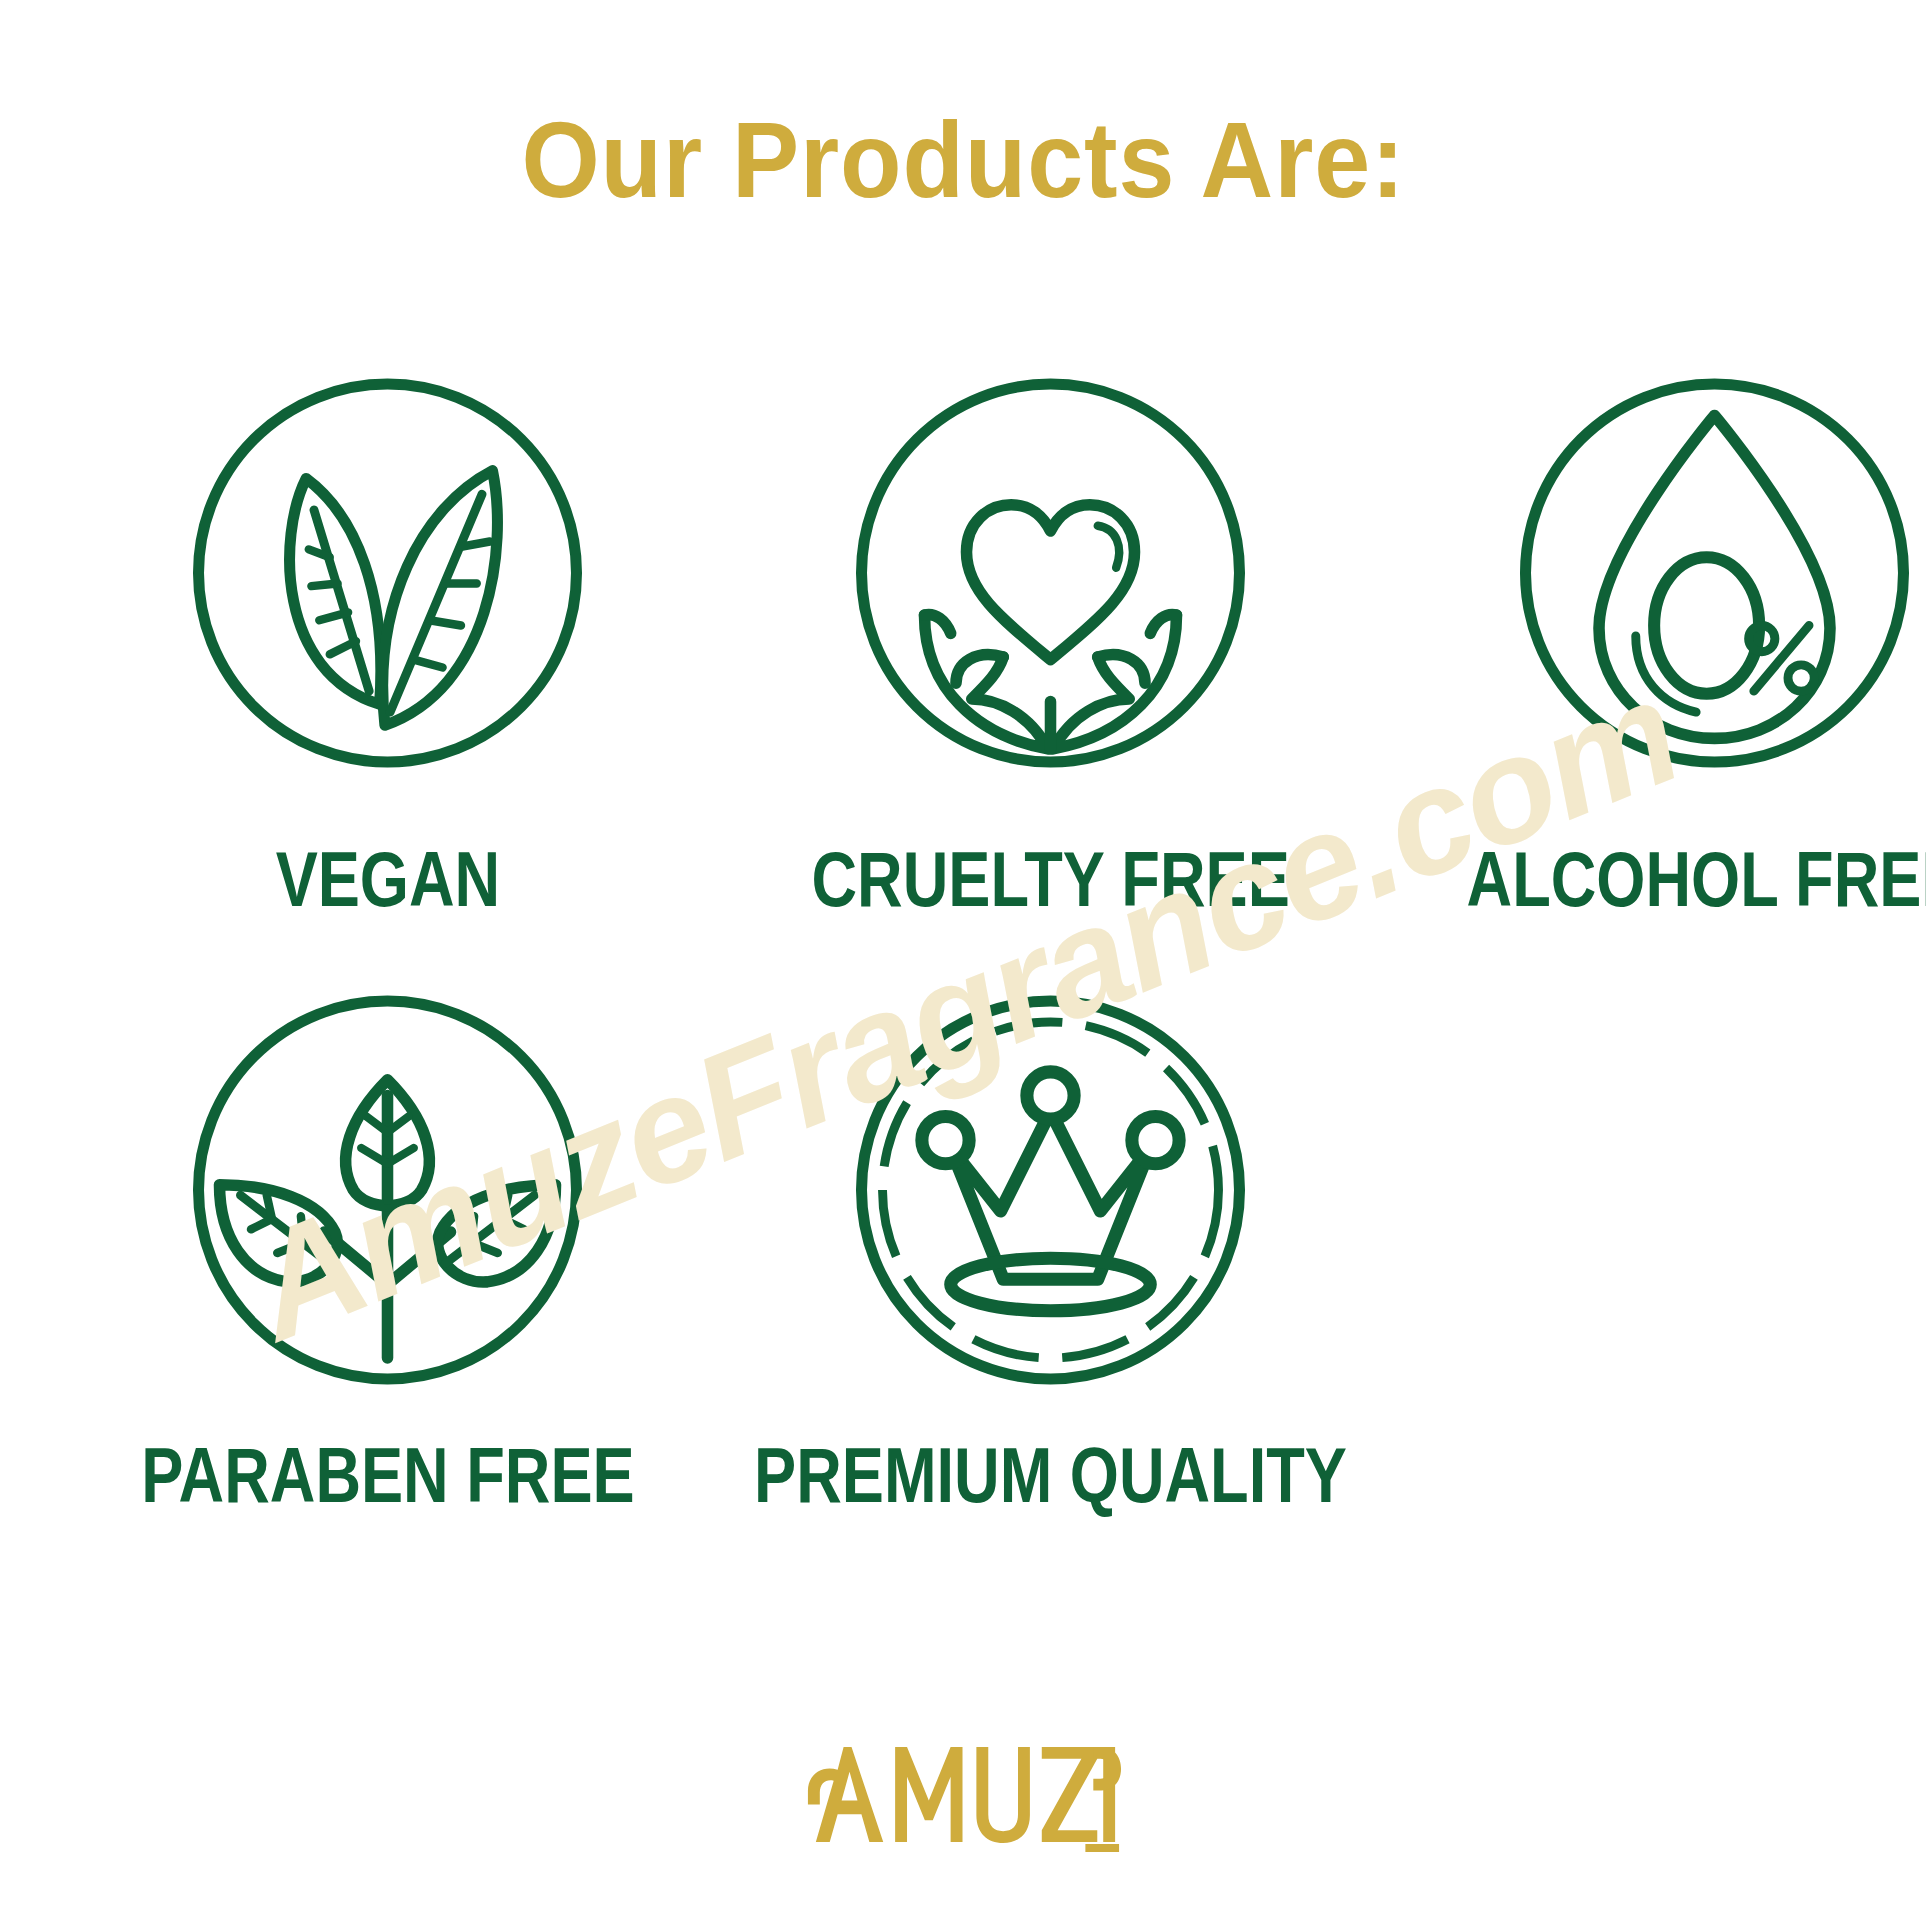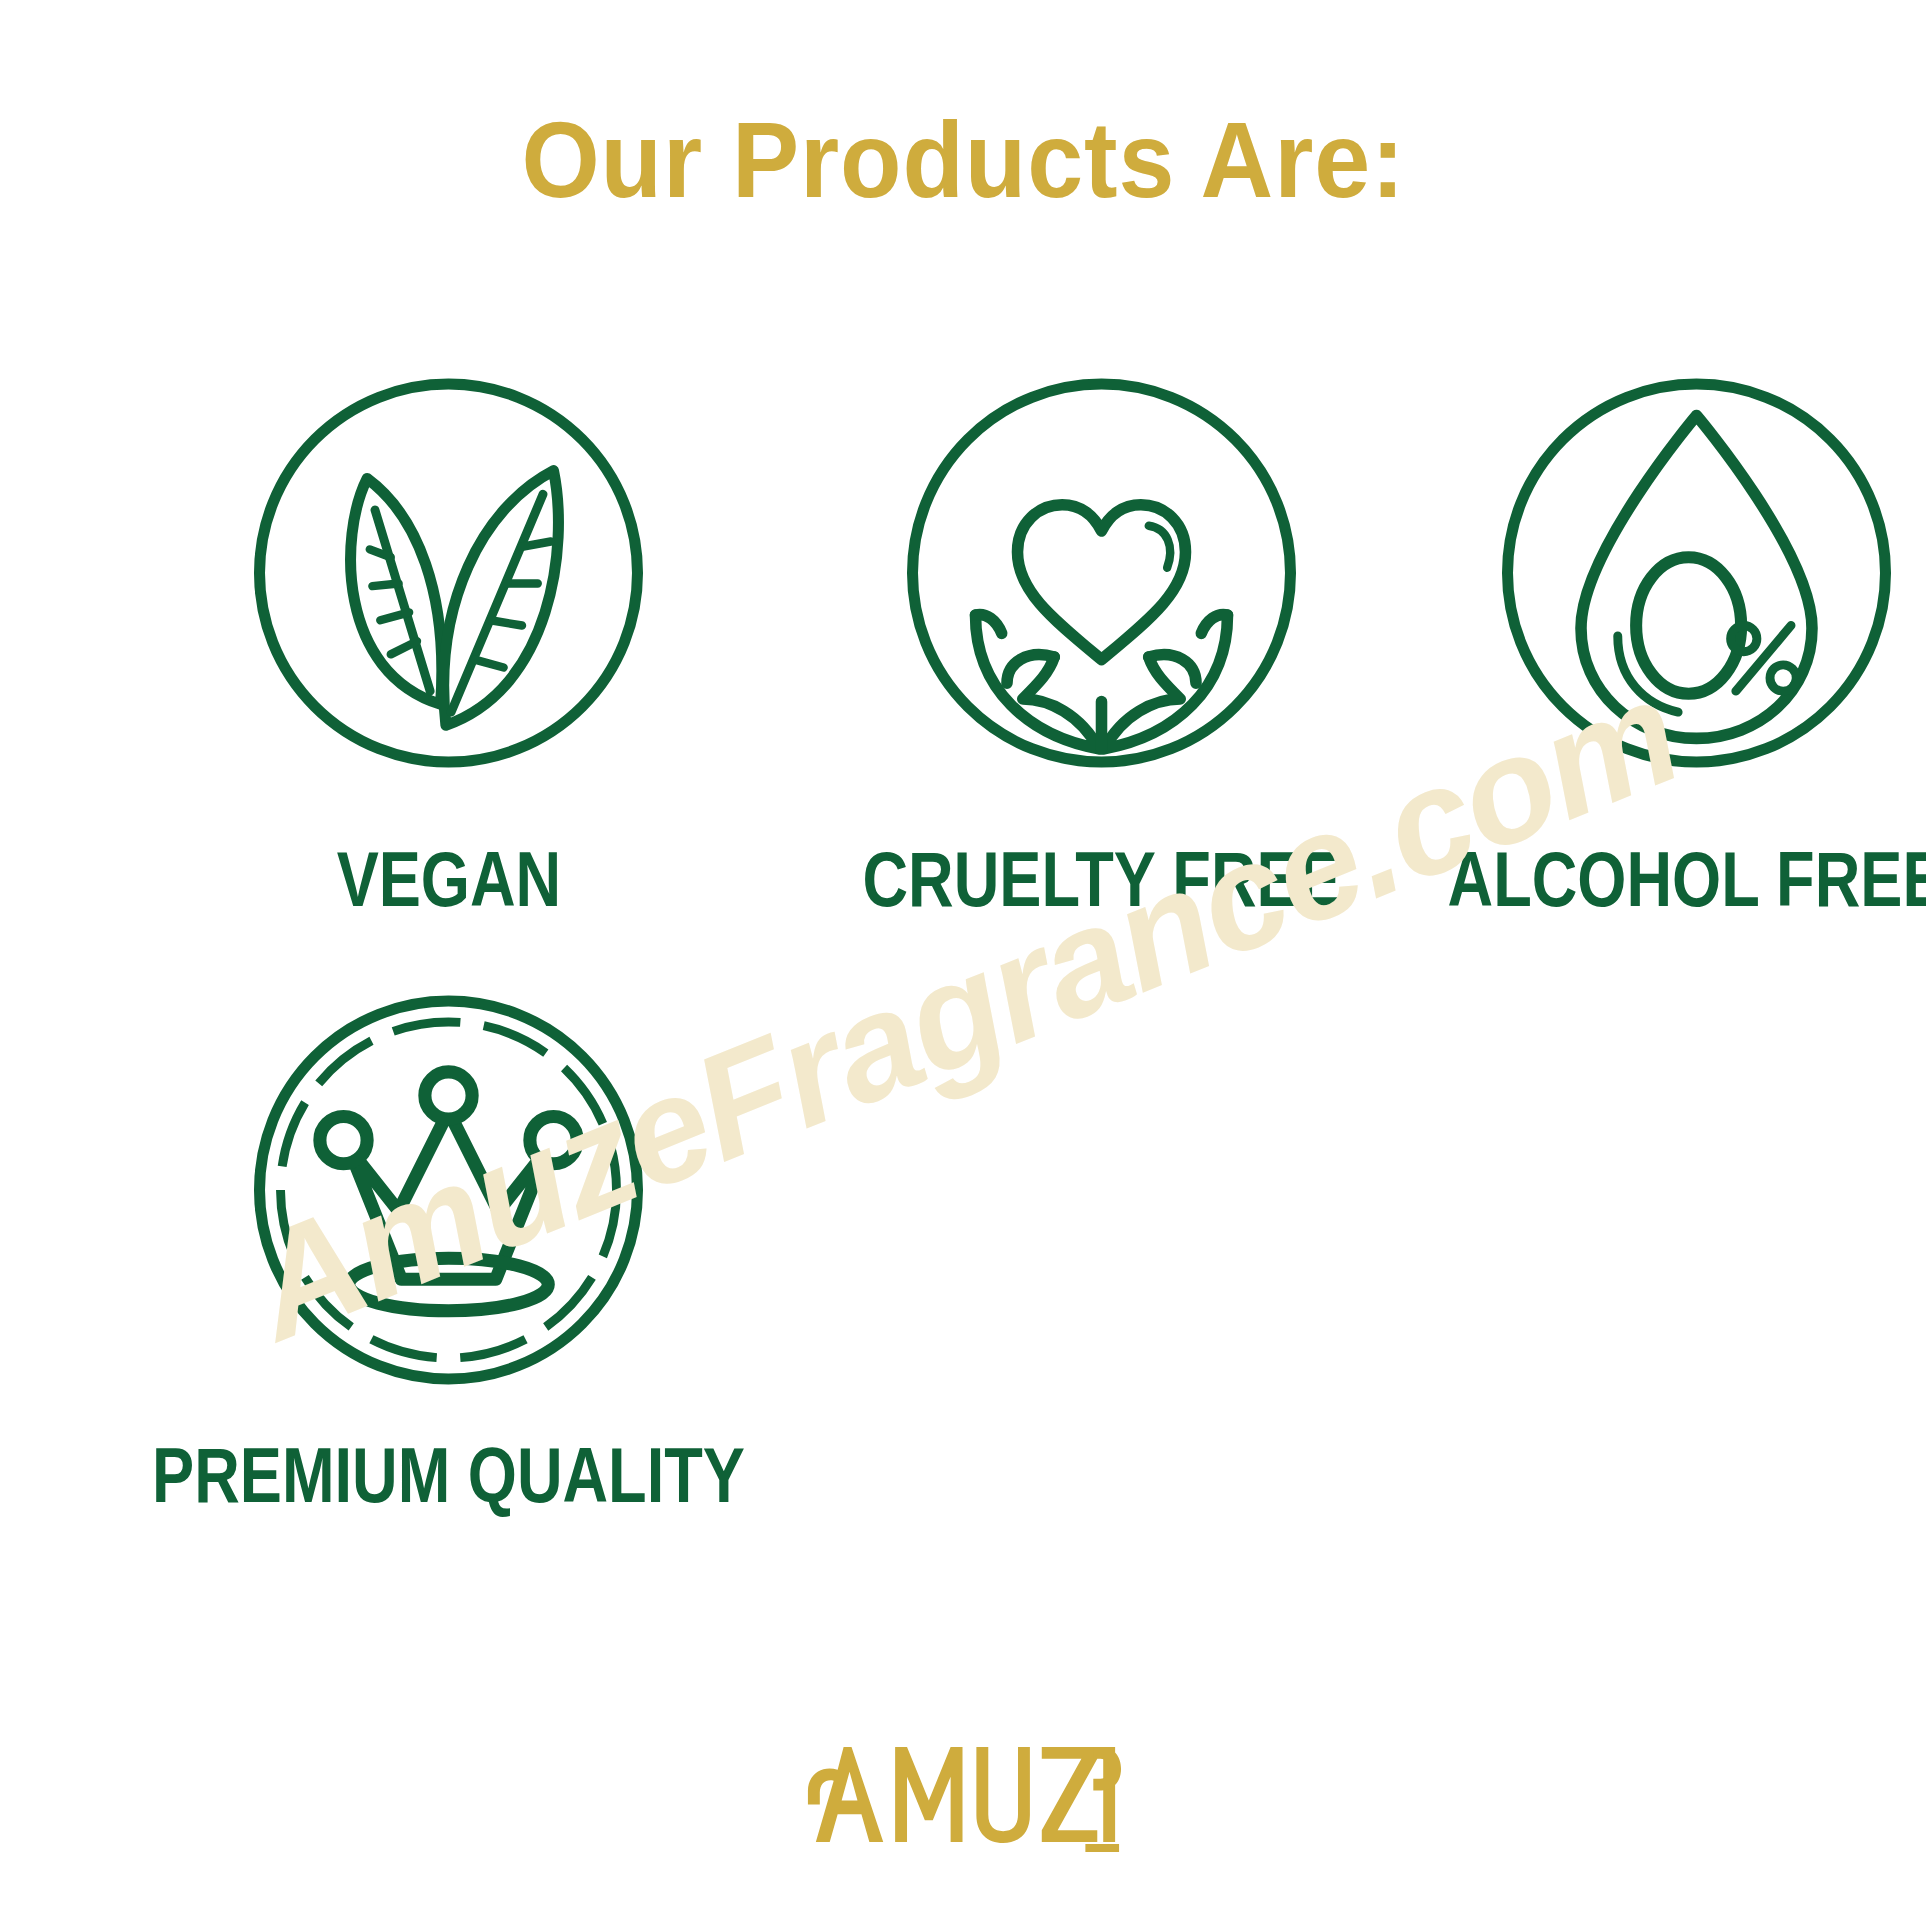--- a/index.html
+++ b/index.html
@@ -145,20 +145,41 @@
 
       <ellipse cx="97" cy="108" rx="20" ry="26" fill="none" stroke="#0F6137" stroke-width="4.6"></ellipse>
 
       <circle cx="118" cy="113" r="5" fill="none" stroke="#0F6137" stroke-width="3.4"></circle>
       <circle cx="133" cy="128" r="5" fill="none" stroke="#0F6137" stroke-width="3.4"></circle>
       <path d="M136 108 L115 133" fill="none" stroke="#0F6137" stroke-width="3.4" stroke-linecap="round"></path>
     </svg>
     <div class="badge-label">ALCOHOL FREE</div>
   </div>
 
+  <div class="badge">
+    <svg class="badge-ico" viewBox="0 0 200 200">
+      <circle cx="100" cy="96" r="72" fill="none" stroke="#0F6137" stroke-width="4.2"></circle>
+
+      <path d="M100 160 L100 60" fill="none" stroke="#0F6137" stroke-width="4.4" stroke-linecap="round"></path>
+      <path d="M100 132 L76 112 M100 132 L124 112" fill="none" stroke="#0F6137" stroke-width="4.4" stroke-linecap="round"></path>
+
+      <path d="M100 54 C114 68 120 84 113 96 C108 104 92 104 87 96 C80 84 86 68 100 54 Z" fill="none" stroke="#0F6137" stroke-width="4.4" stroke-linejoin="round"></path>
+      <path d="M100 62 L100 100" fill="none" stroke="#0F6137" stroke-width="3.4" stroke-linecap="round"></path>
+      <path d="M100 74 L92 68 M100 74 L108 68 M100 86 L90 80 M100 86 L110 80" fill="none" stroke="#0F6137" stroke-width="3.2" stroke-linecap="round"></path>
+
+      <path d="M36 94 C56 94 74 100 80 112 C84 121 74 132 62 131 C46 129 36 114 36 94 Z" fill="none" stroke="#0F6137" stroke-width="4.4" stroke-linejoin="round"></path>
+      <path d="M44 98 L78 124" fill="none" stroke="#0F6137" stroke-width="3.4" stroke-linecap="round"></path>
+      <path d="M56 107 L54 98 M56 107 L48 111 M68 116 L67 106 M68 116 L58 120" fill="none" stroke="#0F6137" stroke-width="3.2" stroke-linecap="round"></path>
+
+      <path d="M164 94 C144 94 126 100 120 112 C116 121 126 132 138 131 C154 129 164 114 164 94 Z" fill="none" stroke="#0F6137" stroke-width="4.4" stroke-linejoin="round"></path>
+      <path d="M156 98 L122 124" fill="none" stroke="#0F6137" stroke-width="3.4" stroke-linecap="round"></path>
+      <path d="M144 107 L146 98 M144 107 L152 111 M132 116 L133 106 M132 116 L142 120" fill="none" stroke="#0F6137" stroke-width="3.2" stroke-linecap="round"></path>
+    </svg>
+    <div class="badge-label">PARABEN FREE</div>
+  </div>
 
 
   <div class="badge">
     <svg class="badge-ico" viewBox="0 0 200 200">
       <circle cx="100" cy="96" r="72" fill="none" stroke="#0F6137" stroke-width="4.2"></circle>
       <circle cx="100" cy="96" r="64" fill="none" stroke="#0F6137" stroke-width="3.4" stroke-dasharray="26 9" stroke-linecap="butt"></circle>
 
       <path d="M62 80 L82 130 L118 130 L138 80 L119 104 L100 66 L81 104 Z" fill="none" stroke="#0F6137" stroke-width="5" stroke-linejoin="round"></path>
 
       <ellipse cx="100" cy="132" rx="38" ry="10" fill="none" stroke="#0F6137" stroke-width="5"></ellipse>

